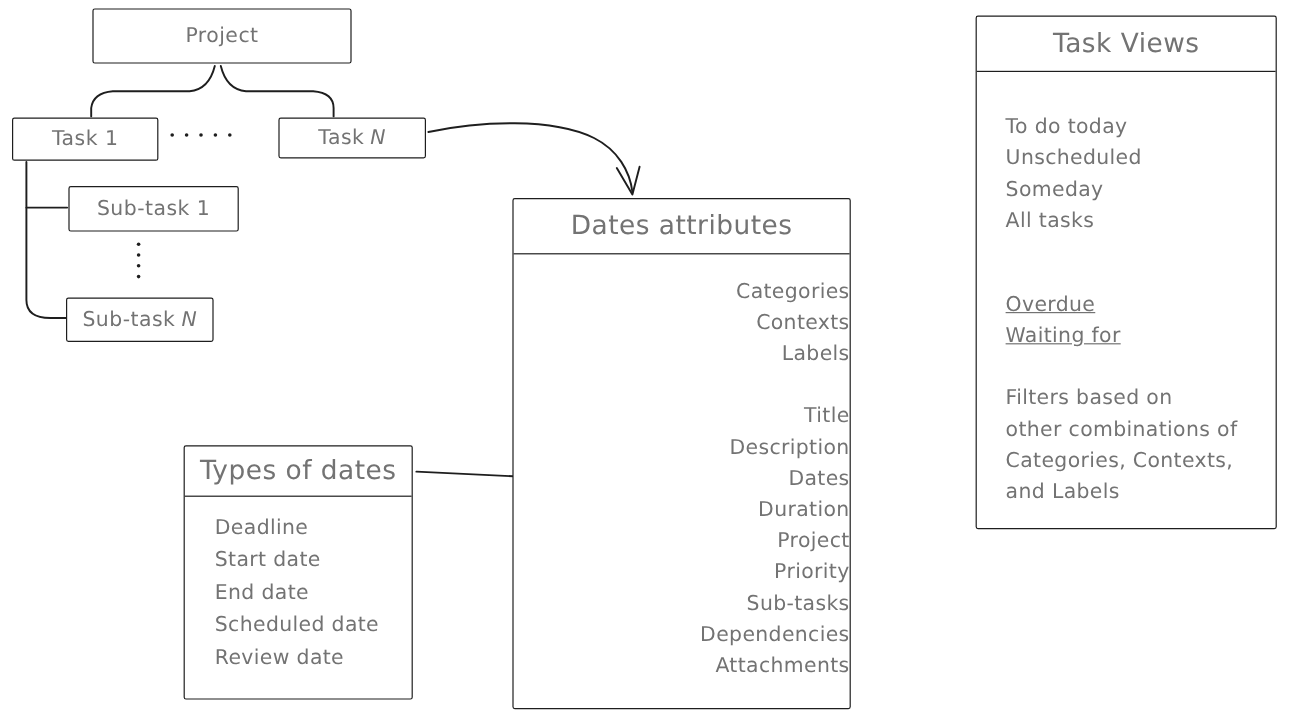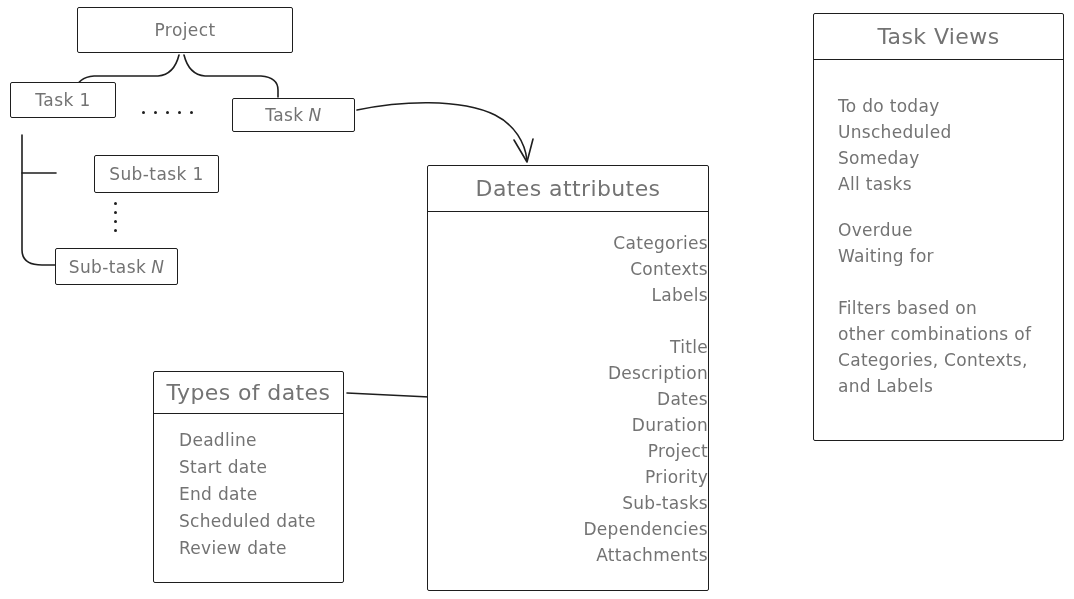--- a/index.html
+++ b/index.html
@@ -72,27 +72,27 @@
   
   #types-of-dates { left: 153px; top: 329px; width: 191px; height: 212px; margin-top: 42px; }
   #types-of-dates .entity-header { height: 42px; }
   #types-of-dates .entity-body { padding: 13px 0 0 25px; }
   #types-of-dates .entity-item { line-height: 27px; }
   
   #task-views { left: 813px; top: 13px; width: 251px; height: 428px; }
   #task-views .entity-header { height: 46px; }
   #task-views .entity-body { padding: 33px 0 0 24px; }
   #task-views .entity-item { line-height: 26px; }
-  #task-views .gap-after-group1 { margin-bottom: 20px; }
-  #task-views .gap-after-group2 { margin-bottom: 26px; }
+  #task-views .gap-after-group1 { margin-bottom: 44px; }
+  #task-views .gap-after-group2 { margin-bottom: 26px; text-decoration: underline; }
   
   #project    { left: 77px;  top: 7px;   width: 216px; height: 46px; }
-  #task-1     { left: 10px;  top: 82px;  width: 106px; height: 36px; }
+  #task-1     { left: 10px;  top: 98px;  width: 122px; height: 36px; }
   #task-n     { left: 232px; top: 98px;  width: 123px; height: 34px; }
-  #sub-task-1 { left: 57px;  top: 155px; width: 125px; height: 38px; margin-left: 37px; }
+  #sub-task-1 { left: 57px;  top: 155px; width: 142px; height: 38px; }
   #sub-task-n { left: 55px;  top: 248px; width: 123px; height: 37px; }
   
   .hdots {
     position: absolute;
     left: 142px; top: 111px;
     display: flex;
     gap: 9px;
   }
   .vdots {
     position: absolute;

